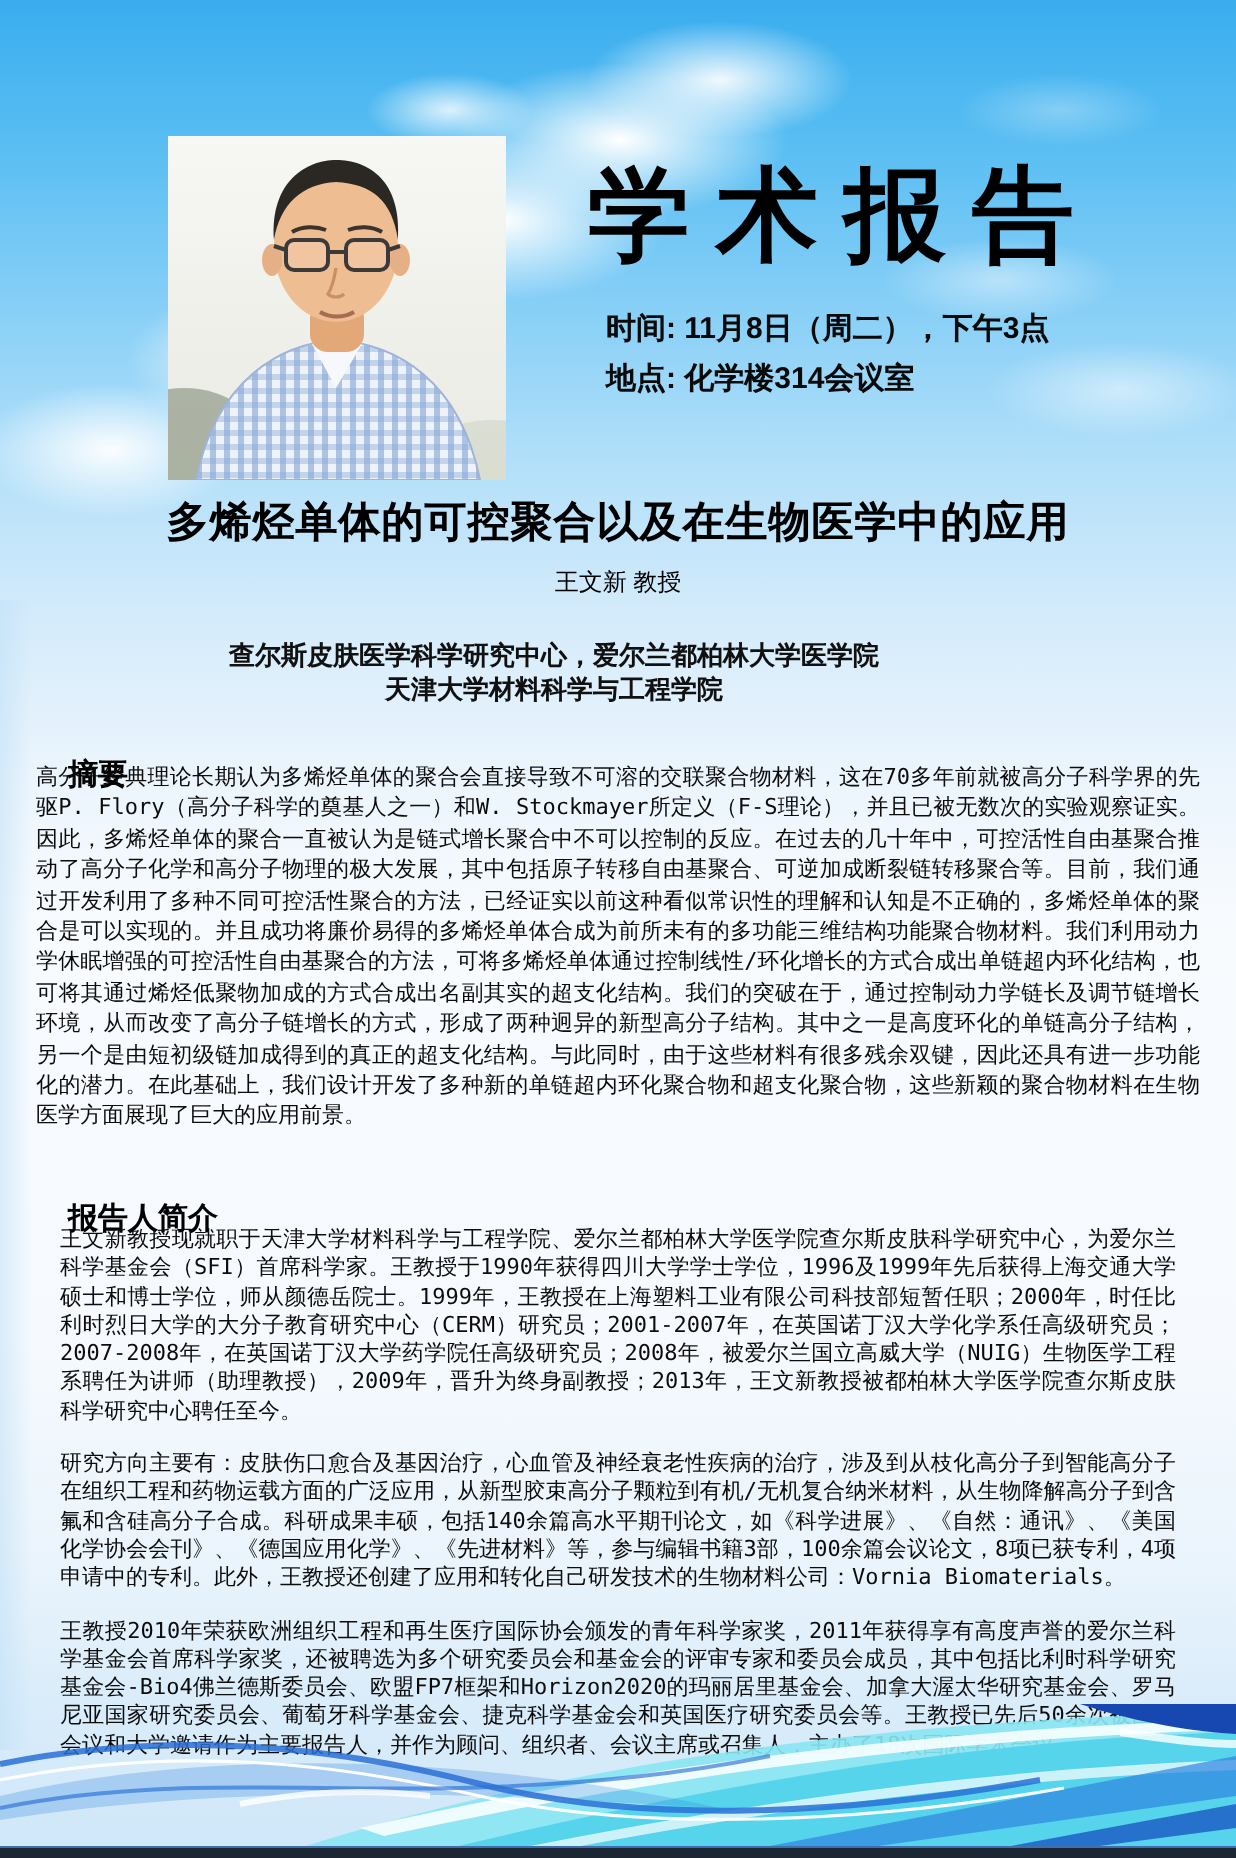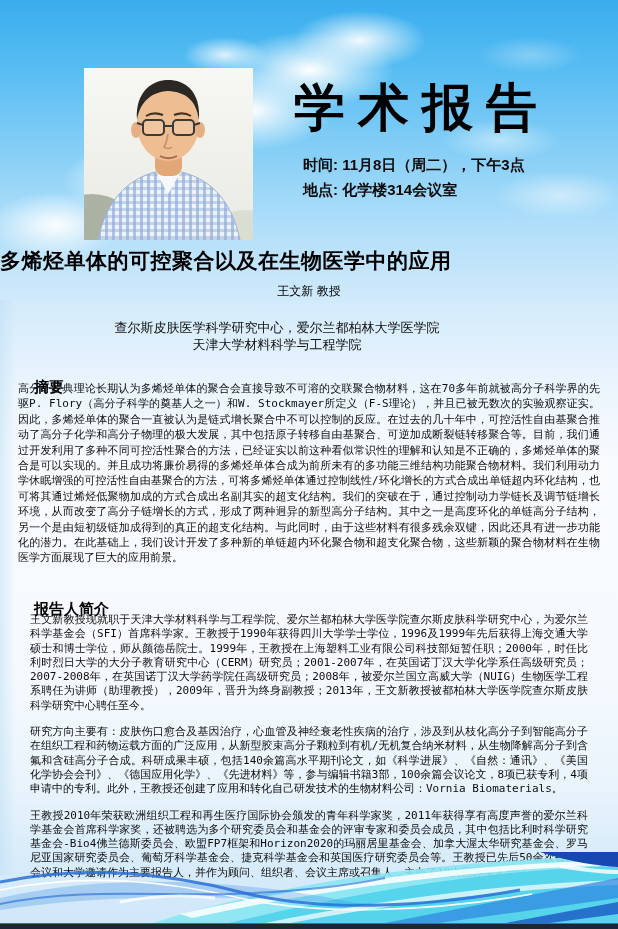--- a/index.html
+++ b/index.html
@@ -44,30 +44,30 @@
     font-family:"DejaVu Serif","Liberation Serif",serif;
     font-size:51px;font-weight:900;letter-spacing:13px;
     color:#000;text-align:center;white-space:nowrap;
   }
   .info{
     position:absolute;left:277px;top:152px;width:330px;
     font-size:15px;font-weight:bold;color:#0a0a0a;line-height:25px;margin-left:26px;
   }
   .lecture-title{
     position:absolute;left:0;top:247px;width:618px;margin:0;
-    font-size:21px;font-weight:bold;color:#000;
+    text-align:center;font-size:21px;font-weight:bold;color:#000;
     letter-spacing:.5px;
   }
   .speaker{
     position:absolute;left:0;top:283px;width:618px;
     text-align:center;font-size:12px;font-weight:normal;color:#000;
   }
   .affil{
     position:absolute;left:0;width:554px;text-align:center;
-    font-size:13px;color:#111;font-weight:400;
+    font-size:13px;color:#111;font-weight:700;
   }
   .affil.a1{top:319px;}
   .affil.a2{top:336px;}
 
   .sec-heading{
     position:absolute;left:18px;margin:16px;
     font-size:15px;font-weight:bold;color:#000;
   }
   .abstract-heading{top:362px;}
   .bio-heading{top:584px;}

